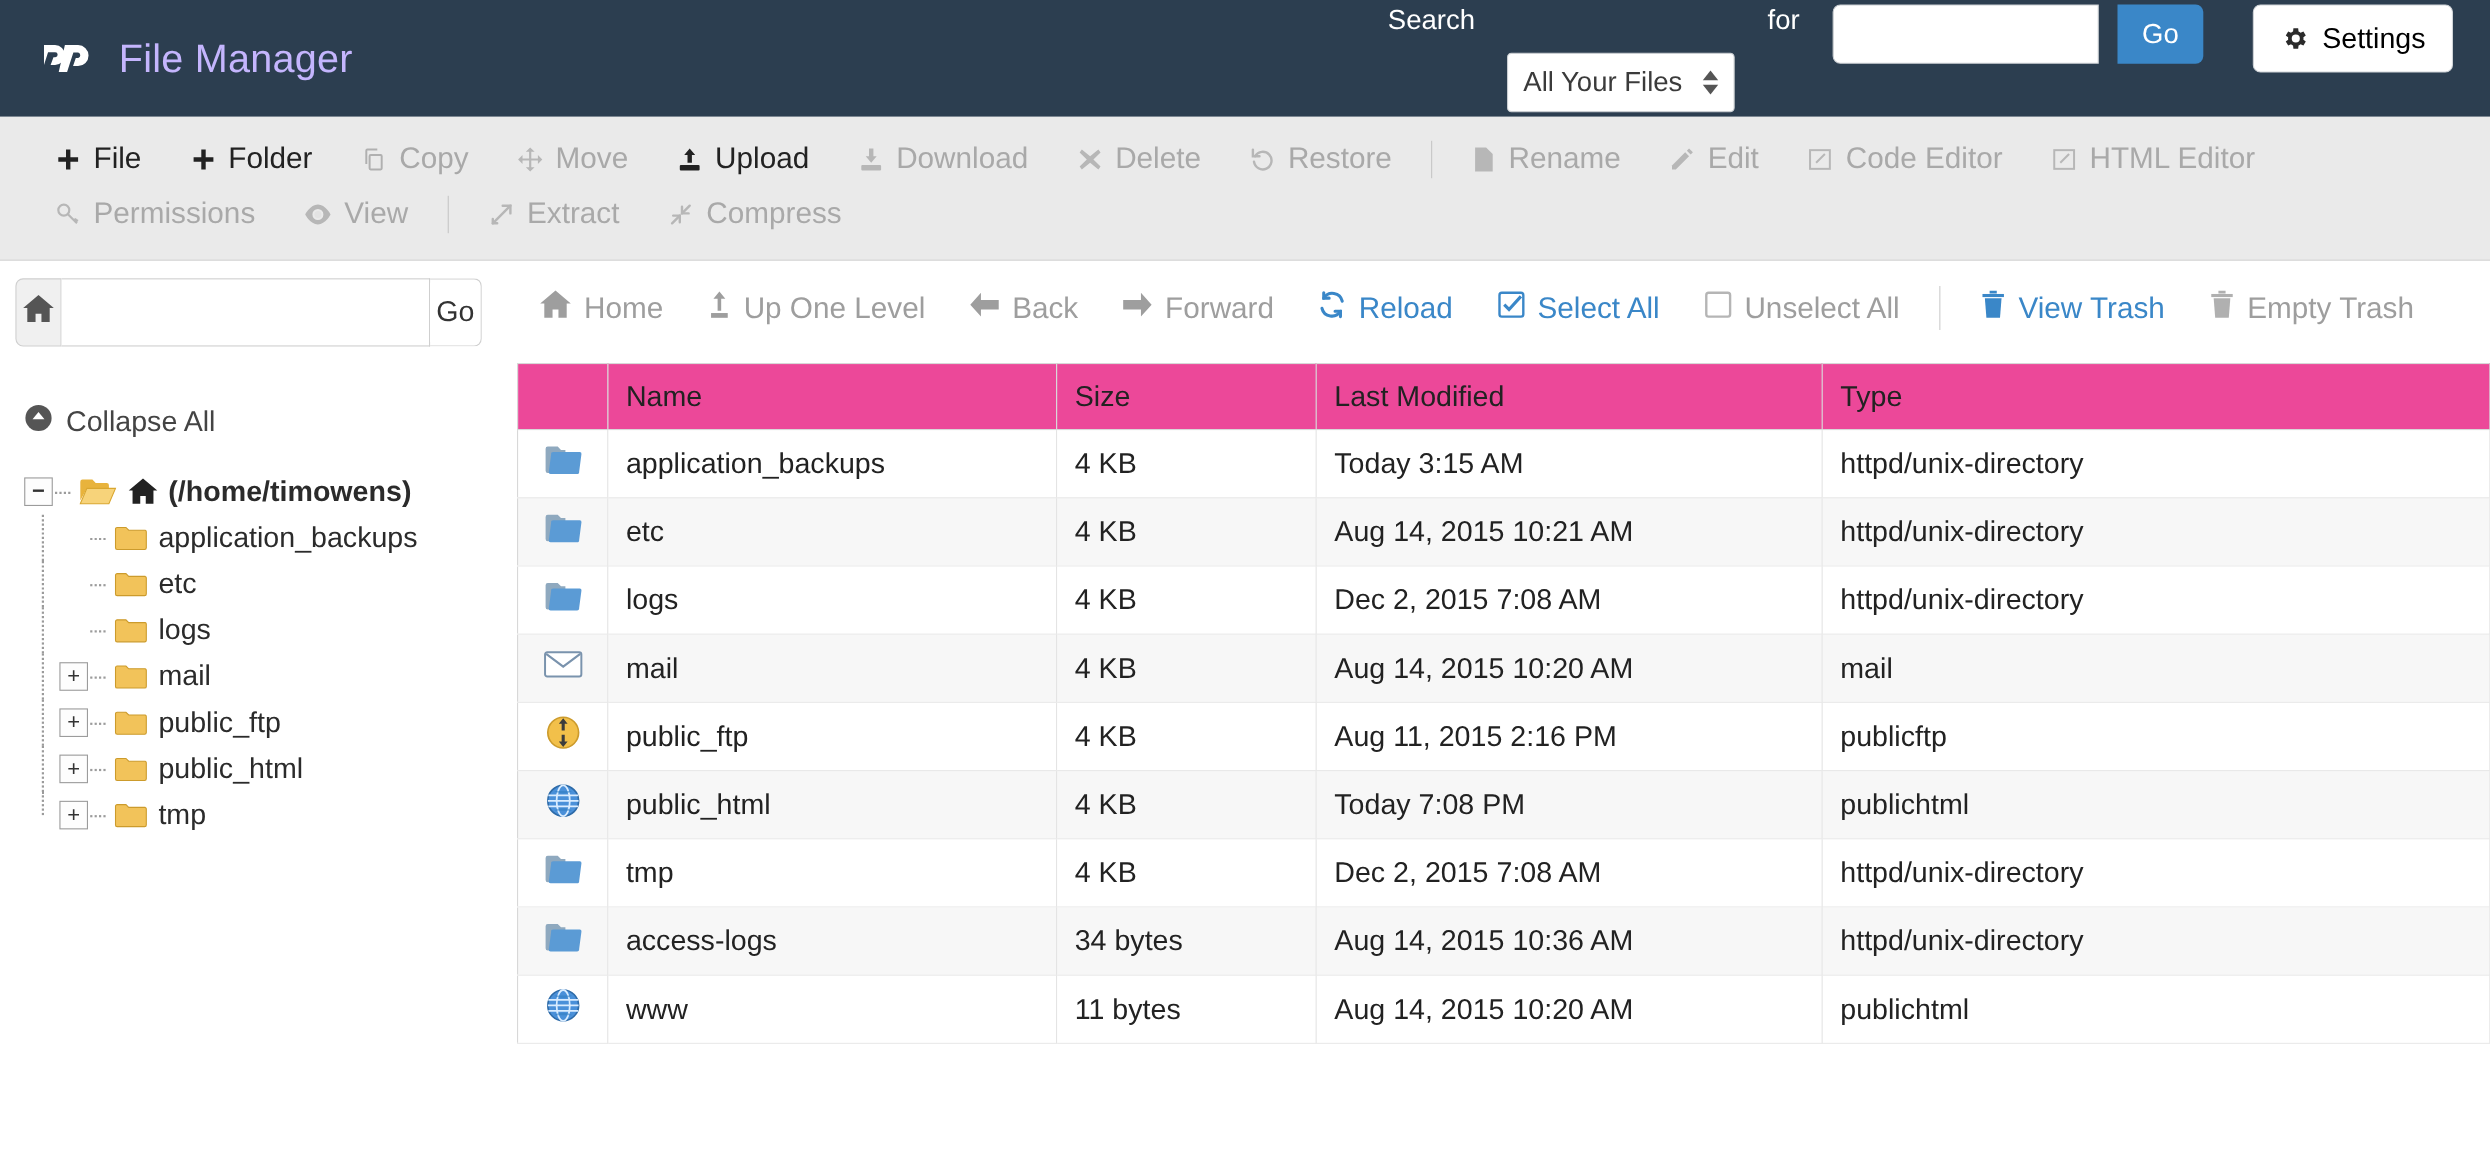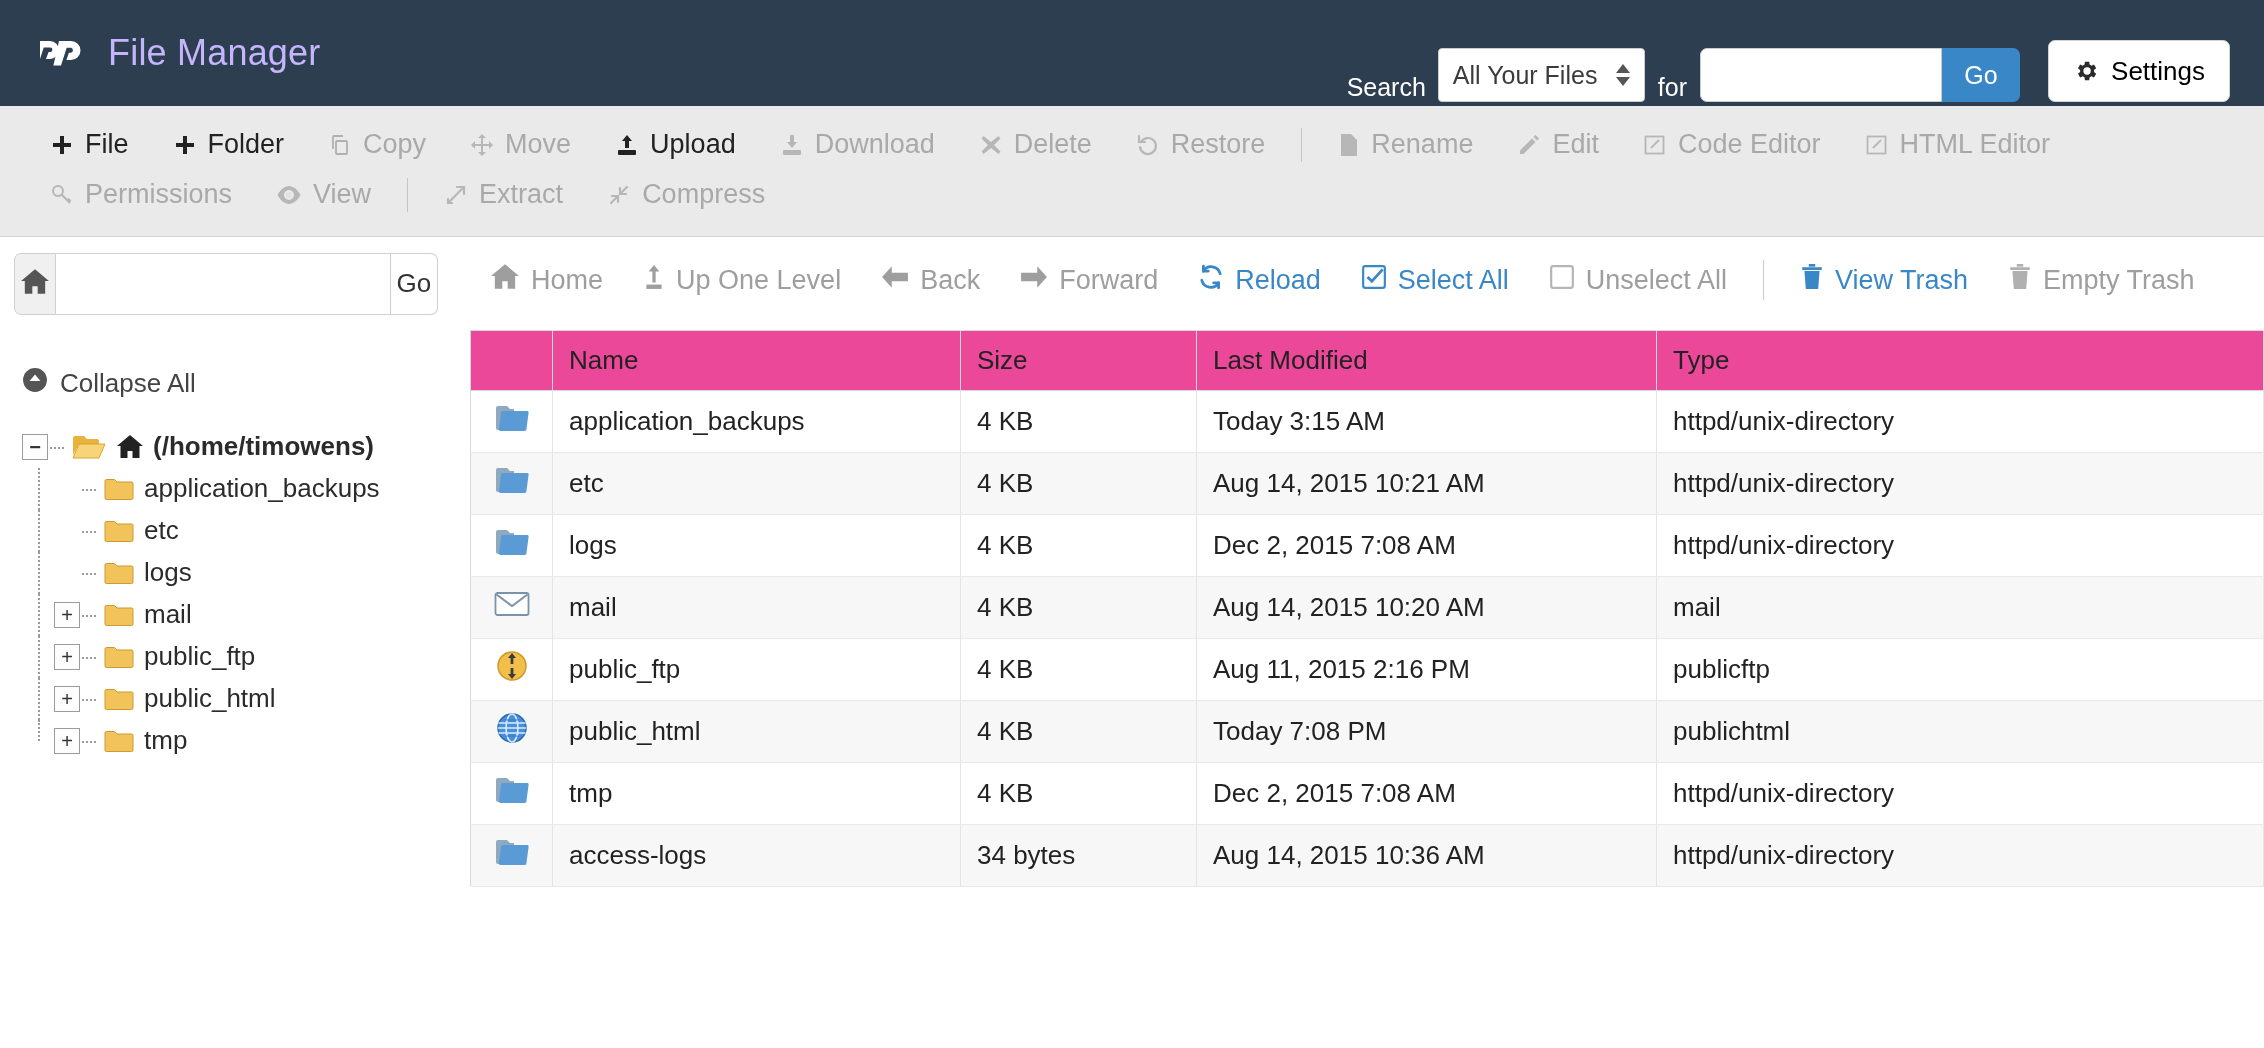--- a/index.html
+++ b/index.html
@@ -28,21 +28,21 @@
   .app-title {
     color: #c4b5fd;
     font-size: 36px;
     font-weight: 400;
     letter-spacing: 0.2px;
   }
   .search-area {
     position: absolute;
     right: 34px; top: 50%;
     transform: translateY(-50%);
-    display: flex; align-items: flex-end; gap: 0;
+    display: flex; align-items: flex-start; gap: 17px;
   }
   .search-label {
     color: #ffffff; font-size: 25px;
     margin-right: 12px; white-space: nowrap;
   }
   .search-select {
     width: 207px; height: 54px;
     background: #ffffff;
     border: 1px solid #c9cdd1;
     border-radius: 4px;
@@ -801,16 +801,28 @@
           <tr class="even">
             <td class="cell-icon"><svg width="36" height="30" viewBox="0 0 36 30">
                 <path d="M2 5a2 2 0 0 1 2-2h9l3 3h4v21H4a2 2 0 0 1-2-2z" fill="#8fa9bf"></path>
                 <path d="M9 8h24a1.6 1.6 0 0 1 1.6 1.8l-2.1 16A2 2 0 0 1 30.5 28H6.5a1.6 1.6 0 0 1-1.6-1.8l2.1-16A2 2 0 0 1 9 8z" fill="#5b9bd5"></path>
               </svg></td>
             <td>access-logs</td>
             <td>34 bytes</td>
             <td>Aug 14, 2015 10:36 AM</td>
             <td>httpd/unix-directory</td>
           </tr>
+          <tr class="odd">
+            <td class="cell-icon"><svg width="34" height="32" viewBox="0 0 34 32">
+                <circle cx="17" cy="16" r="14" fill="#4a90d9" stroke="#2e6ba8" stroke-width="1.5"></circle>
+                <ellipse cx="17" cy="16" rx="6" ry="14" fill="none" stroke="#d9ecff" stroke-width="1.6"></ellipse>
+                <path d="M3.5 11h27M3.5 21h27M3 16h28" stroke="#d9ecff" stroke-width="1.6" fill="none"></path>
+                <path d="M9 7c3 3 13 3 16 0M9 25c3-3 13-3 16 0" fill="#2f7cc0" opacity=".55"></path>
+              </svg></td>
+            <td>www</td>
+            <td>11 bytes</td>
+            <td>Aug 14, 2015 10:20 AM</td>
+            <td>publichtml</td>
+          </tr>
         </tbody>
     </table>
   </div>
 </div>
 
 </body></html>

